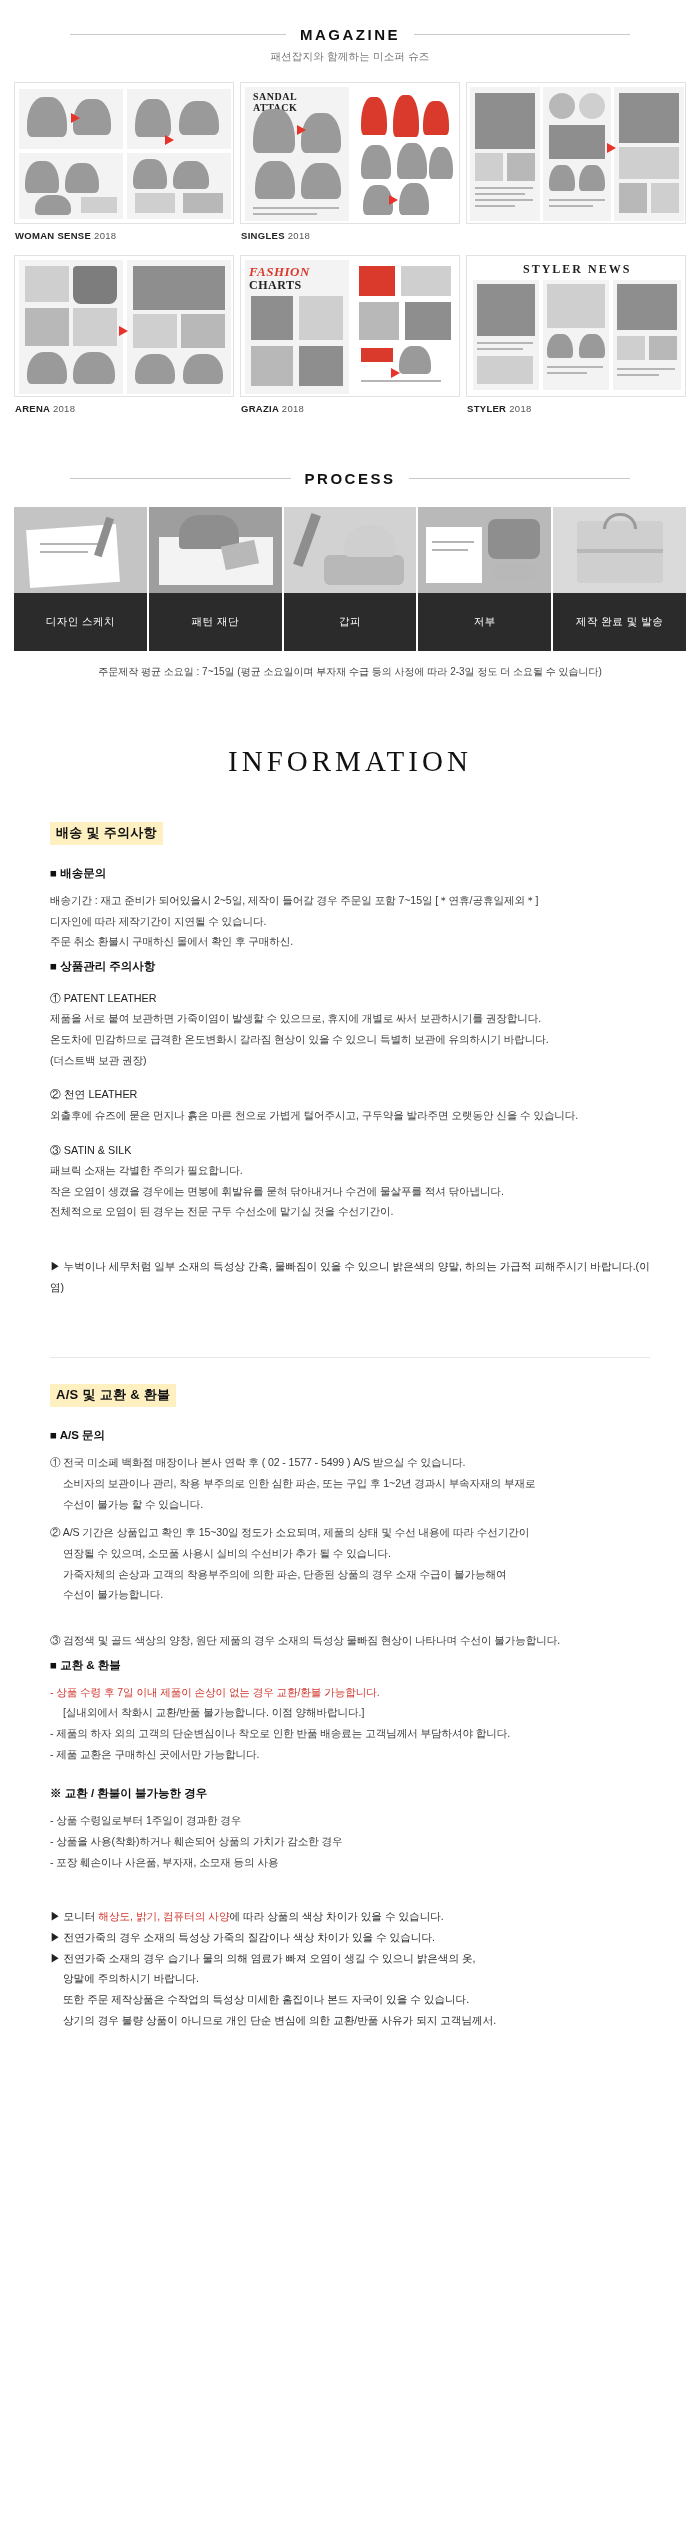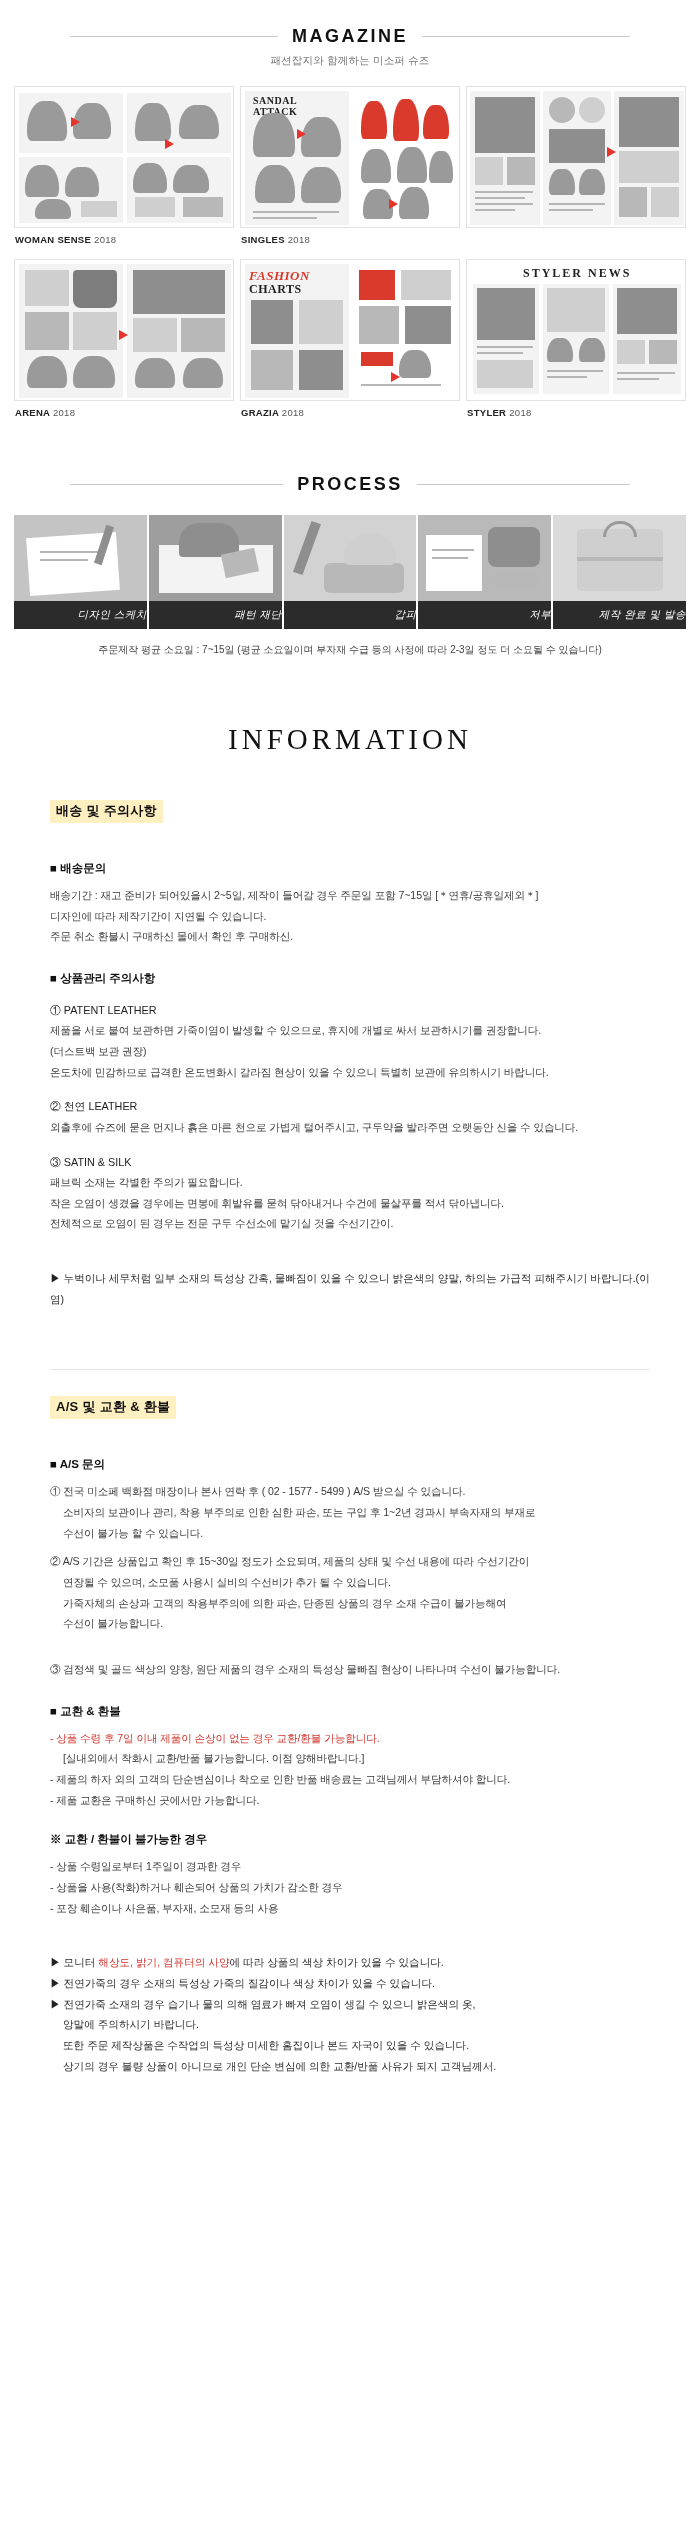--- a/index.html
+++ b/index.html
@@ -24,21 +24,21 @@
     margin: 0 auto;
     width: 560px;
     padding-top: 26px;
   }
   .sect-head .rule {
     flex: 1 1 auto;
     height: 1px;
     background: #c9c9c9;
   }
   .sect-head .txt {
-    font-size: 18px;
+    font-size: 15px;
     font-weight: bold;
     letter-spacing: 2.5px;
     color: #111;
     white-space: nowrap;
   }
   .sect-sub {
     text-align: center;
     font-size: 10.5px;
     color: #777;
     margin-top: 7px;
@@ -105,24 +105,23 @@
   .proc-img {
     width: 100%; height: 86px;
     background: #cfcfcf;
     position: relative;
     overflow: hidden;
   }
   .proc-label {
     background: #2b2b2b;
     color: #fff;
     font-size: 10.5px;
-    text-align: right;
-    padding: 7px 0;
+    text-align: center;
+    padding: 22px 0;
     letter-spacing: .5px;
-    font-style: italic;
   }
   .proc-note {
     text-align: center;
     font-size: 10px;
     color: #444;
     margin-top: 14px;
     padding-bottom: 4px;
   }
 
   
@@ -144,21 +143,21 @@
     color: #111;
     background: #fff0c2;
     padding: 2px 6px 3px;
     letter-spacing: .3px;
     margin-bottom: 14px;
   }
   .sub {
     font-size: 11.5px;
     font-weight: bold;
     color: #111;
-    margin: 24px 0 9px;
+    margin: 7px 0 9px;
   }
   .sub:first-of-type { margin-top: 6px; }
   .line {
     font-size: 10.6px;
     line-height: 1.95;
     color: #3a3a3a;
     letter-spacing: -0.1px;
   }
   .line.indent { padding-left: 13px; }
   .item-t {
@@ -437,22 +436,22 @@
 
     <div class="sub">■ 배송문의</div>
     <div class="line">배송기간 : 재고 준비가 되어있을시 2~5일, 제작이 들어갈 경우 주문일 포함 7~15일 [＊연휴/공휴일제외＊]</div>
     <div class="line">디자인에 따라 제작기간이 지연될 수 있습니다.</div>
     <div class="line">주문 취소 환불시 구매하신 몰에서 확인 후 구매하신.</div>
 
     <div class="sub">■ 상품관리 주의사항</div>
 
     <div class="item-t">① PATENT LEATHER</div>
     <div class="line">제품을 서로 붙여 보관하면 가죽이염이 발생할 수 있으므로, 휴지에 개별로 싸서 보관하시기를 권장합니다.</div>
+    <div class="line">온도차에 민감하므로 급격한 온도변화시 갈라짐 현상이 있을 수 있으니 특별히 보관에 유의하시기 바랍니다.</div>
     <div class="line">(더스트백 보관 권장)</div>
-    <div class="line">온도차에 민감하므로 급격한 온도변화시 갈라짐 현상이 있을 수 있으니 특별히 보관에 유의하시기 바랍니다.</div>
 
     <div class="item-t">② 천연 LEATHER</div>
     <div class="line">외출후에 슈즈에 묻은 먼지나 흙은 마른 천으로 가볍게 털어주시고, 구두약을 발라주면 오랫동안 신을 수 있습니다.</div>
 
     <div class="item-t">③ SATIN &amp; SILK</div>
     <div class="line">패브릭 소재는 각별한 주의가 필요합니다.</div>
     <div class="line">작은 오염이 생겼을 경우에는 면봉에 휘발유를 묻혀 닦아내거나 수건에 물살푸를 적셔 닦아냅니다.</div>
     <div class="line">전체적으로 오염이 된 경우는 전문 구두 수선소에 맡기실 것을 수선기간이.</div>
 
     <div class="gap-lg"></div>

